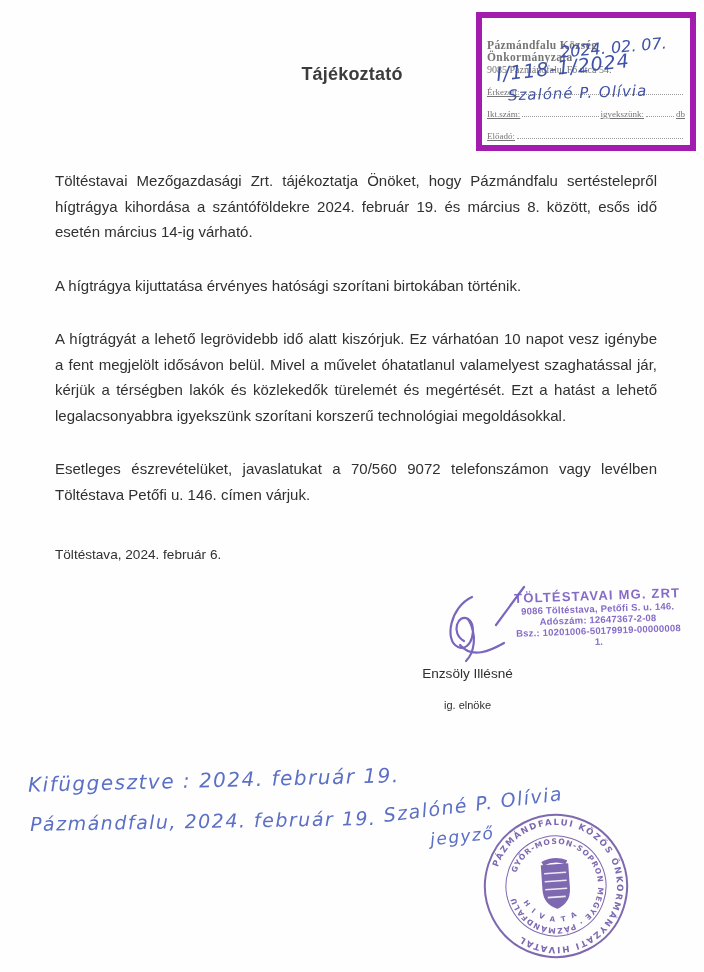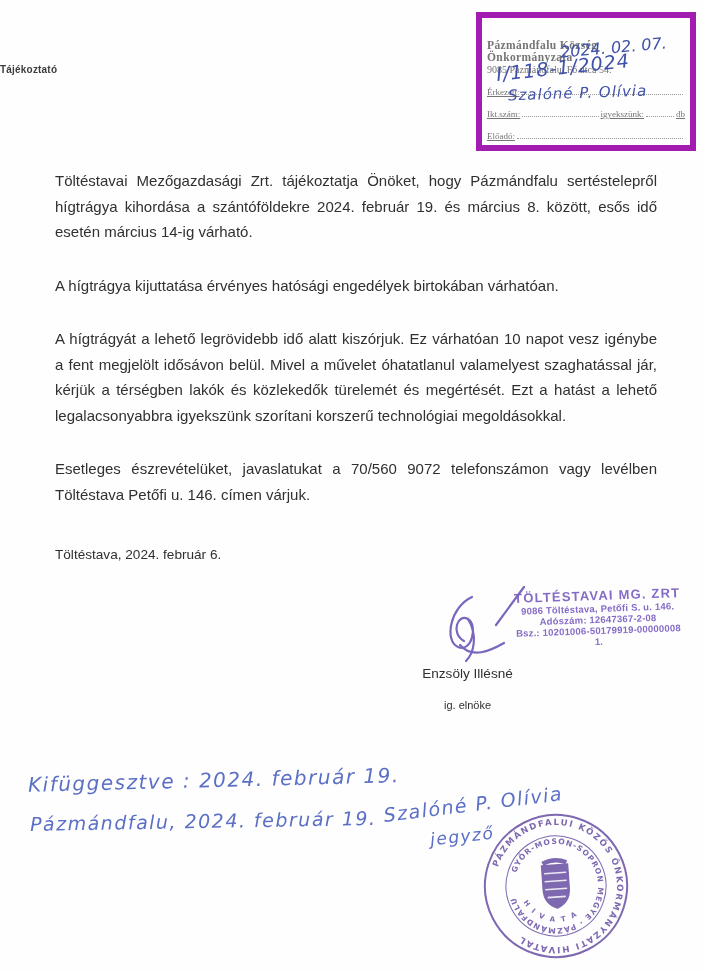--- a/index.html
+++ b/index.html
@@ -25,22 +25,22 @@
   .hand {
     position:absolute; font-family:"DejaVu Sans", cursive; font-style:italic;
     color:#3f51a8; white-space:nowrap; pointer-events:none;
   }
   .hw-erk { top:20px; left:78px; font-size:16px; transform:rotate(-5deg); }
   .hw-ikt { top:38px; left:14px; font-size:19px; transform:rotate(-6deg); letter-spacing:1px; }
   .hw-elo { top:66px; left:26px; font-size:15px; transform:rotate(-2deg); letter-spacing:1px; }
 
   
   .title {
-    position:absolute; top:64px; left:0; width:100%; 
-    font-size:10px; font-weight:bold; color:#3c3c3c; letter-spacing:.2px;
+    position:absolute; top:64px; left:0; width:100%; text-align:center;
+    font-size:18px; font-weight:bold; color:#3c3c3c; letter-spacing:.2px;
   }
 
   
   .body-text { position:absolute; top:168px; left:55px; width:602px; }
   .body-text p {
     margin:0 0 28px; font-size:15px; line-height:25.5px;
     text-align:justify; color:#303030;
   }
   .dateline { position:absolute; top:547px; left:55px; font-size:13.6px; color:#303030; }
 
@@ -96,21 +96,21 @@
     </div>
     <span class="hand hw-erk">2024. 02. 07.</span>
     <span class="hand hw-ikt">I/118-1/2024</span>
     <span class="hand hw-elo">Szalóné P. Olívia</span>
   </div>
 
   <div class="title">Tájékoztató</div>
 
   <div class="body-text">
     <p>Töltéstavai Mezőgazdasági Zrt. tájékoztatja Önöket, hogy Pázmándfalu sertéstelepről hígtrágya kihordása a szántóföldekre 2024. február 19.  és március 8. között, esős idő esetén március 14-ig várható.</p>
-    <p>A hígtrágya kijuttatása érvényes hatósági engedélyek birtokában várhatóan.</p>
+    <p>A hígtrágya kijuttatása érvényes hatósági szorítani birtokában történik.</p>
     <p>A hígtrágyát a lehető legrövidebb idő alatt kiszórjuk. Ez várhatóan 10 napot vesz igénybe a fent megjelölt idősávon belül. Mivel a művelet óhatatlanul valamelyest szaghatással jár, kérjük a térségben lakók és közlekedők türelemét és megértését. Ezt a hatást a lehető legalacsonyabbra igyekszünk szorítani korszerű technológiai megoldásokkal.</p>
     <p>Esetleges észrevételüket, javaslatukat a 70/560 9072 telefonszámon vagy levélben Töltéstava Petőfi u. 146. címen várjuk.</p>
   </div>
 
   <div class="dateline">Töltéstava, 2024. február 6.</div>
 
   <svg class="sig-squiggle" width="110" height="85" viewBox="0 0 110 85">
     <g fill="none" stroke="#6d56b8" stroke-width="2.2" stroke-linecap="round" opacity="0.9">
       <path d="M34,14 C12,24 6,58 20,64 C34,70 40,42 30,36 C20,30 12,50 26,58"></path>
       <path d="M22,62 C34,76 52,68 66,60"></path>

